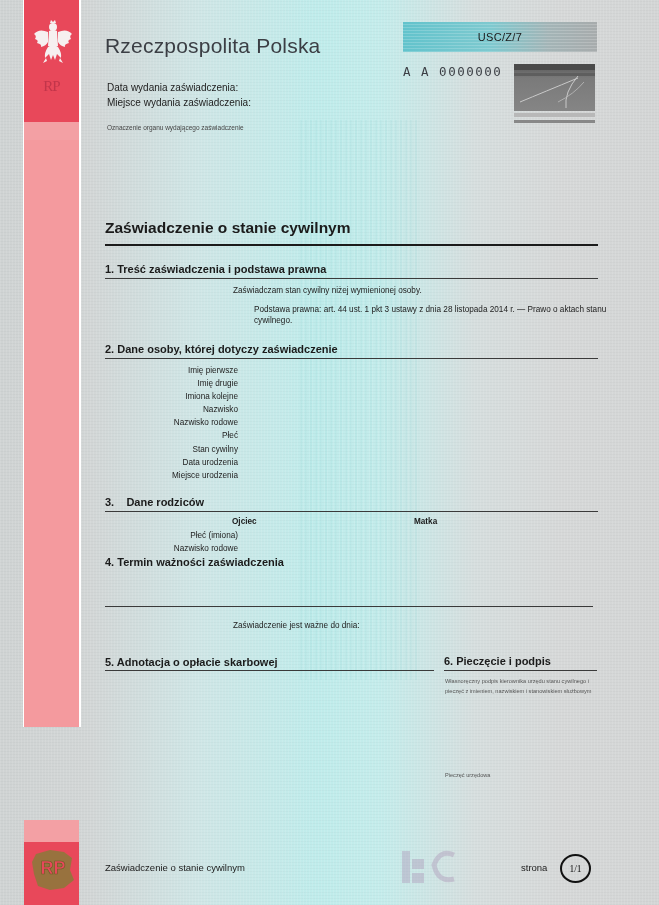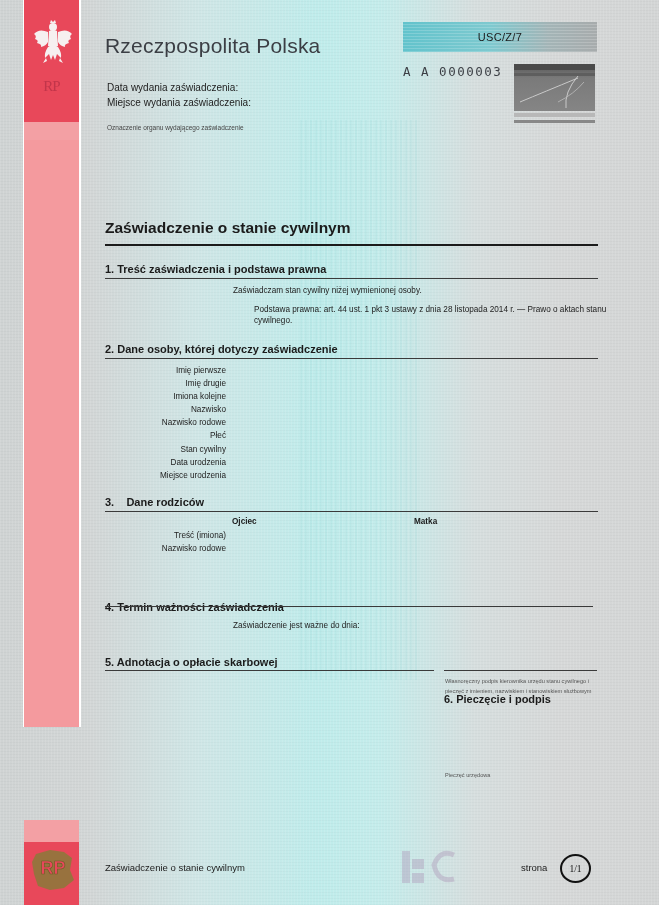--- a/index.html
+++ b/index.html
@@ -97,21 +97,21 @@
     .title-rule { position: absolute; left: 105px; top: 244px; width: 493px; height: 2px; background: #1b1b1b; }
 
     .section-h {
       position: absolute; left: 105px; font-size: 11px; font-weight: bold; color: #1b1b1b;
     }
     .rule { position: absolute; height: 1px; background: #3a3a3a; }
 
     .body-text { position: absolute; font-size: 8.2px; color: #222; line-height: 11px; }
 
     .field-labels {
-      position: absolute; left: 120px; width: 106px; text-align: right;
+      position: absolute; left: 132px; width: 106px; text-align: right;
       font-size: 8.2px; color: #222; line-height: 13.1px;
     }
     .col-head { position: absolute; font-size: 8.2px; font-weight: bold; color: #1b1b1b; }
 
     .sig-text { position: absolute; left: 445px; top: 676px; width: 150px; font-size: 5.6px; color: #555; line-height: 10px; }
     .stamp-label { position: absolute; left: 445px; top: 772px; font-size: 5.6px; color: #555; }
 
     .footer-title { position: absolute; left: 105px; top: 862px; font-size: 9.5px; color: #1b1b1b; }
     .usc-mark { position: absolute; left: 400px; top: 845px; width: 60px; height: 42px; opacity: 0.35; }
     .page-label { position: absolute; left: 521px; top: 862px; font-size: 9.5px; color: #1b1b1b; }
@@ -154,21 +154,21 @@
 <div class="country">Rzeczpospolita Polska</div>
 <div class="issue-lines">
   <div>Data wydania zaświadczenia:</div>
   <div>Miejsce wydania zaświadczenia:</div>
 </div>
 <div class="authority-label">Oznaczenie organu wydającego zaświadczenie</div>
 
 <div class="form-code">
   <span>USC/Z/7</span>
 </div>
-<div class="serial">A A  0000003</div>
+<div class="serial">A A  0000000</div>
 <div class="hologram">
   <svg width="81" height="47" viewBox="0 0 81 47">
     <rect x="0" y="0" width="81" height="6" fill="#4a4a4a"></rect>
     <rect x="0" y="9" width="81" height="3" fill="#5e5e5e"></rect>
     <path d="M6 38 Q30 28 64 14" stroke="#c9c9c9" stroke-width="1" fill="none"></path>
     <path d="M52 44 Q50 28 64 12" stroke="#c9c9c9" stroke-width="1" fill="none"></path>
     <path d="M44 38 Q60 30 70 18" stroke="#bdbdbd" stroke-width="0.8" fill="none"></path>
   </svg>
 </div>
 <div class="hologram-under"></div>
@@ -193,32 +193,32 @@
   <div>Stan cywilny</div>
   <div>Data urodzenia</div>
   <div>Miejsce urodzenia</div>
 </div>
 
 <div class="section-h" style="top:496px; white-space:pre;">3.    Dane rodziców</div>
 <div class="rule" style="left:105px; top:511px; width:493px;"></div>
 <div class="col-head" style="left:232px; top:517px;">Ojciec</div>
 <div class="col-head" style="left:414px; top:517px;">Matka</div>
 <div class="field-labels" style="top:529px;">
-  <div>Treść (imiona)</div>
+  <div>Płeć (imiona)</div>
   <div>Nazwisko rodowe</div>
 </div>
 
-<div class="section-h" style="top:601px;">4. Termin ważności zaświadczenia</div>
+<div class="section-h" style="top:556px;">4. Termin ważności zaświadczenia</div>
 <div class="rule" style="left:105px; top:606px; width:488px;"></div>
 <div class="body-text" style="left:233px; top:620px;">Zaświadczenie jest ważne do dnia:</div>
 
 <div class="section-h" style="top:656px;">5. Adnotacja o opłacie skarbowej</div>
 <div class="rule" style="left:105px; top:670px; width:329px;"></div>
 
-<div class="section-h" style="left:444px; top:693px;">6. Pieczęcie i podpis</div>
+<div class="section-h" style="left:444px; top:655px;">6. Pieczęcie i podpis</div>
 <div class="rule" style="left:444px; top:670px; width:153px;"></div>
 <div class="sig-text">Własnoręczny podpis kierownika urzędu stanu cywilnego i pieczęć z imieniem, nazwiskiem i stanowiskiem służbowym</div>
 <div class="stamp-label">Pieczęć urzędowa</div>
 
 <div class="footer-title">Zaświadczenie o stanie cywilnym</div>
 <svg class="usc-mark" viewBox="0 0 60 42">
   <rect x="2" y="6" width="8" height="32" fill="#a78ab0"></rect>
   <rect x="12" y="14" width="12" height="10" fill="#a78ab0"></rect>
   <rect x="12" y="28" width="12" height="10" fill="#a78ab0"></rect>
   <path d="M54 10 Q40 4 34 20 Q38 38 54 34" stroke="#a78ab0" stroke-width="5" fill="none"></path>

